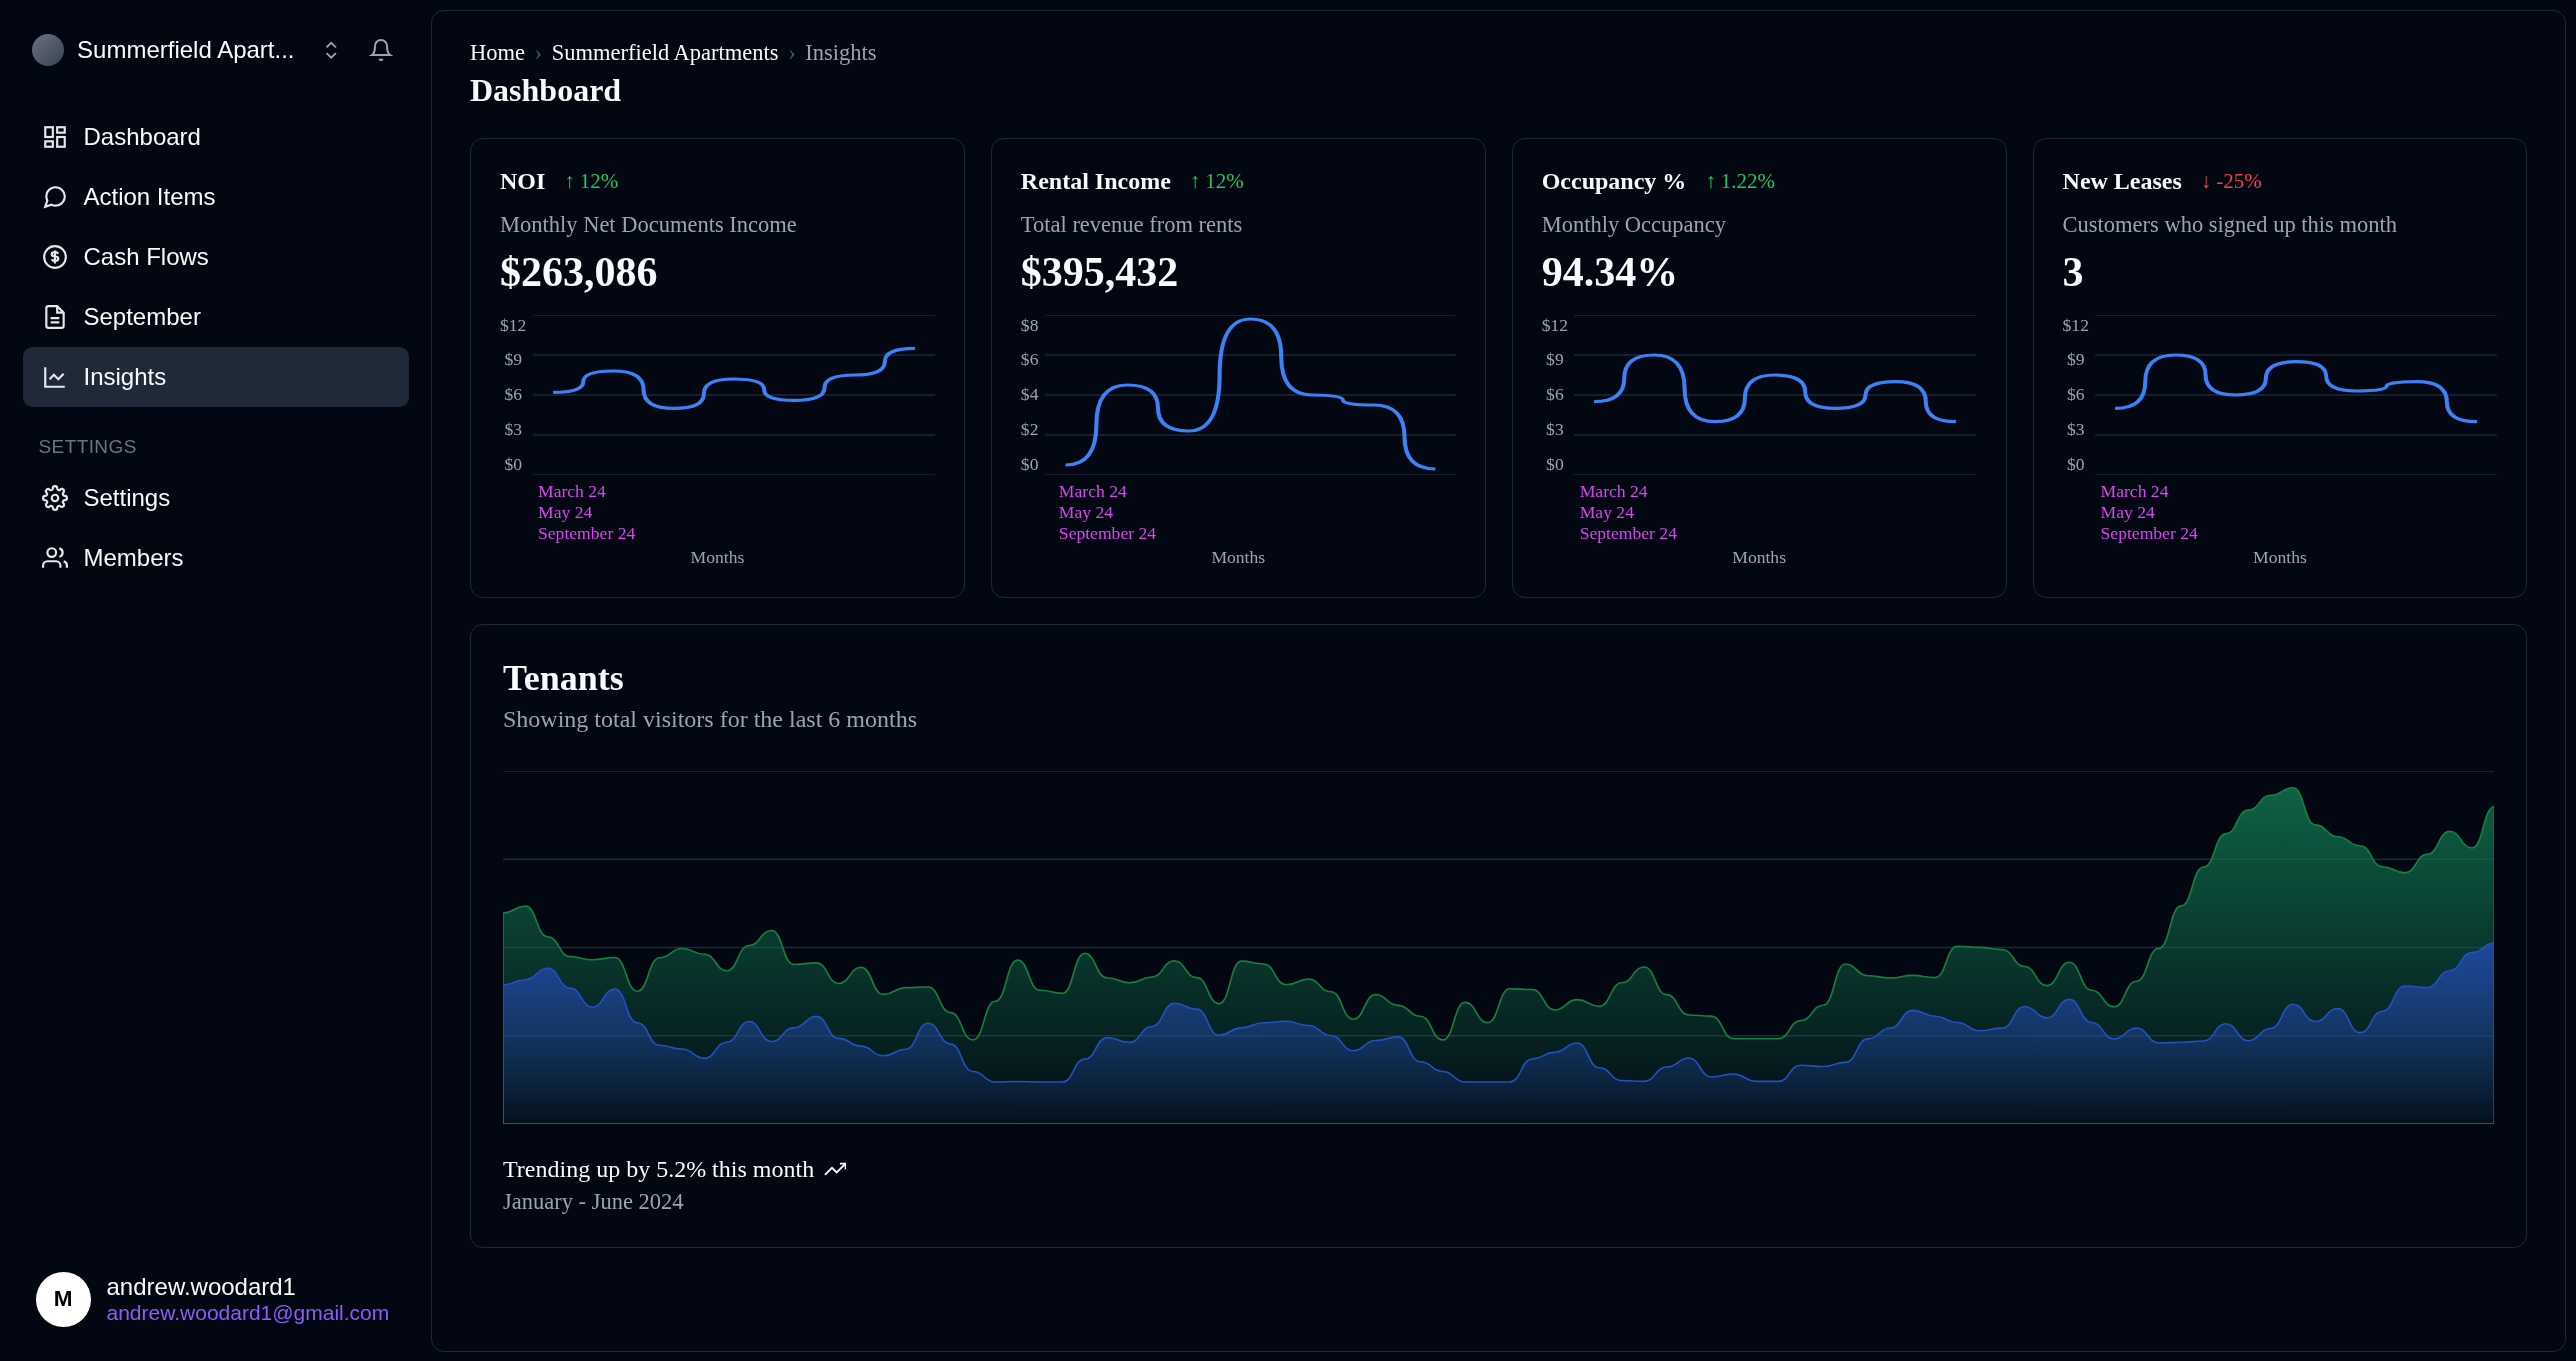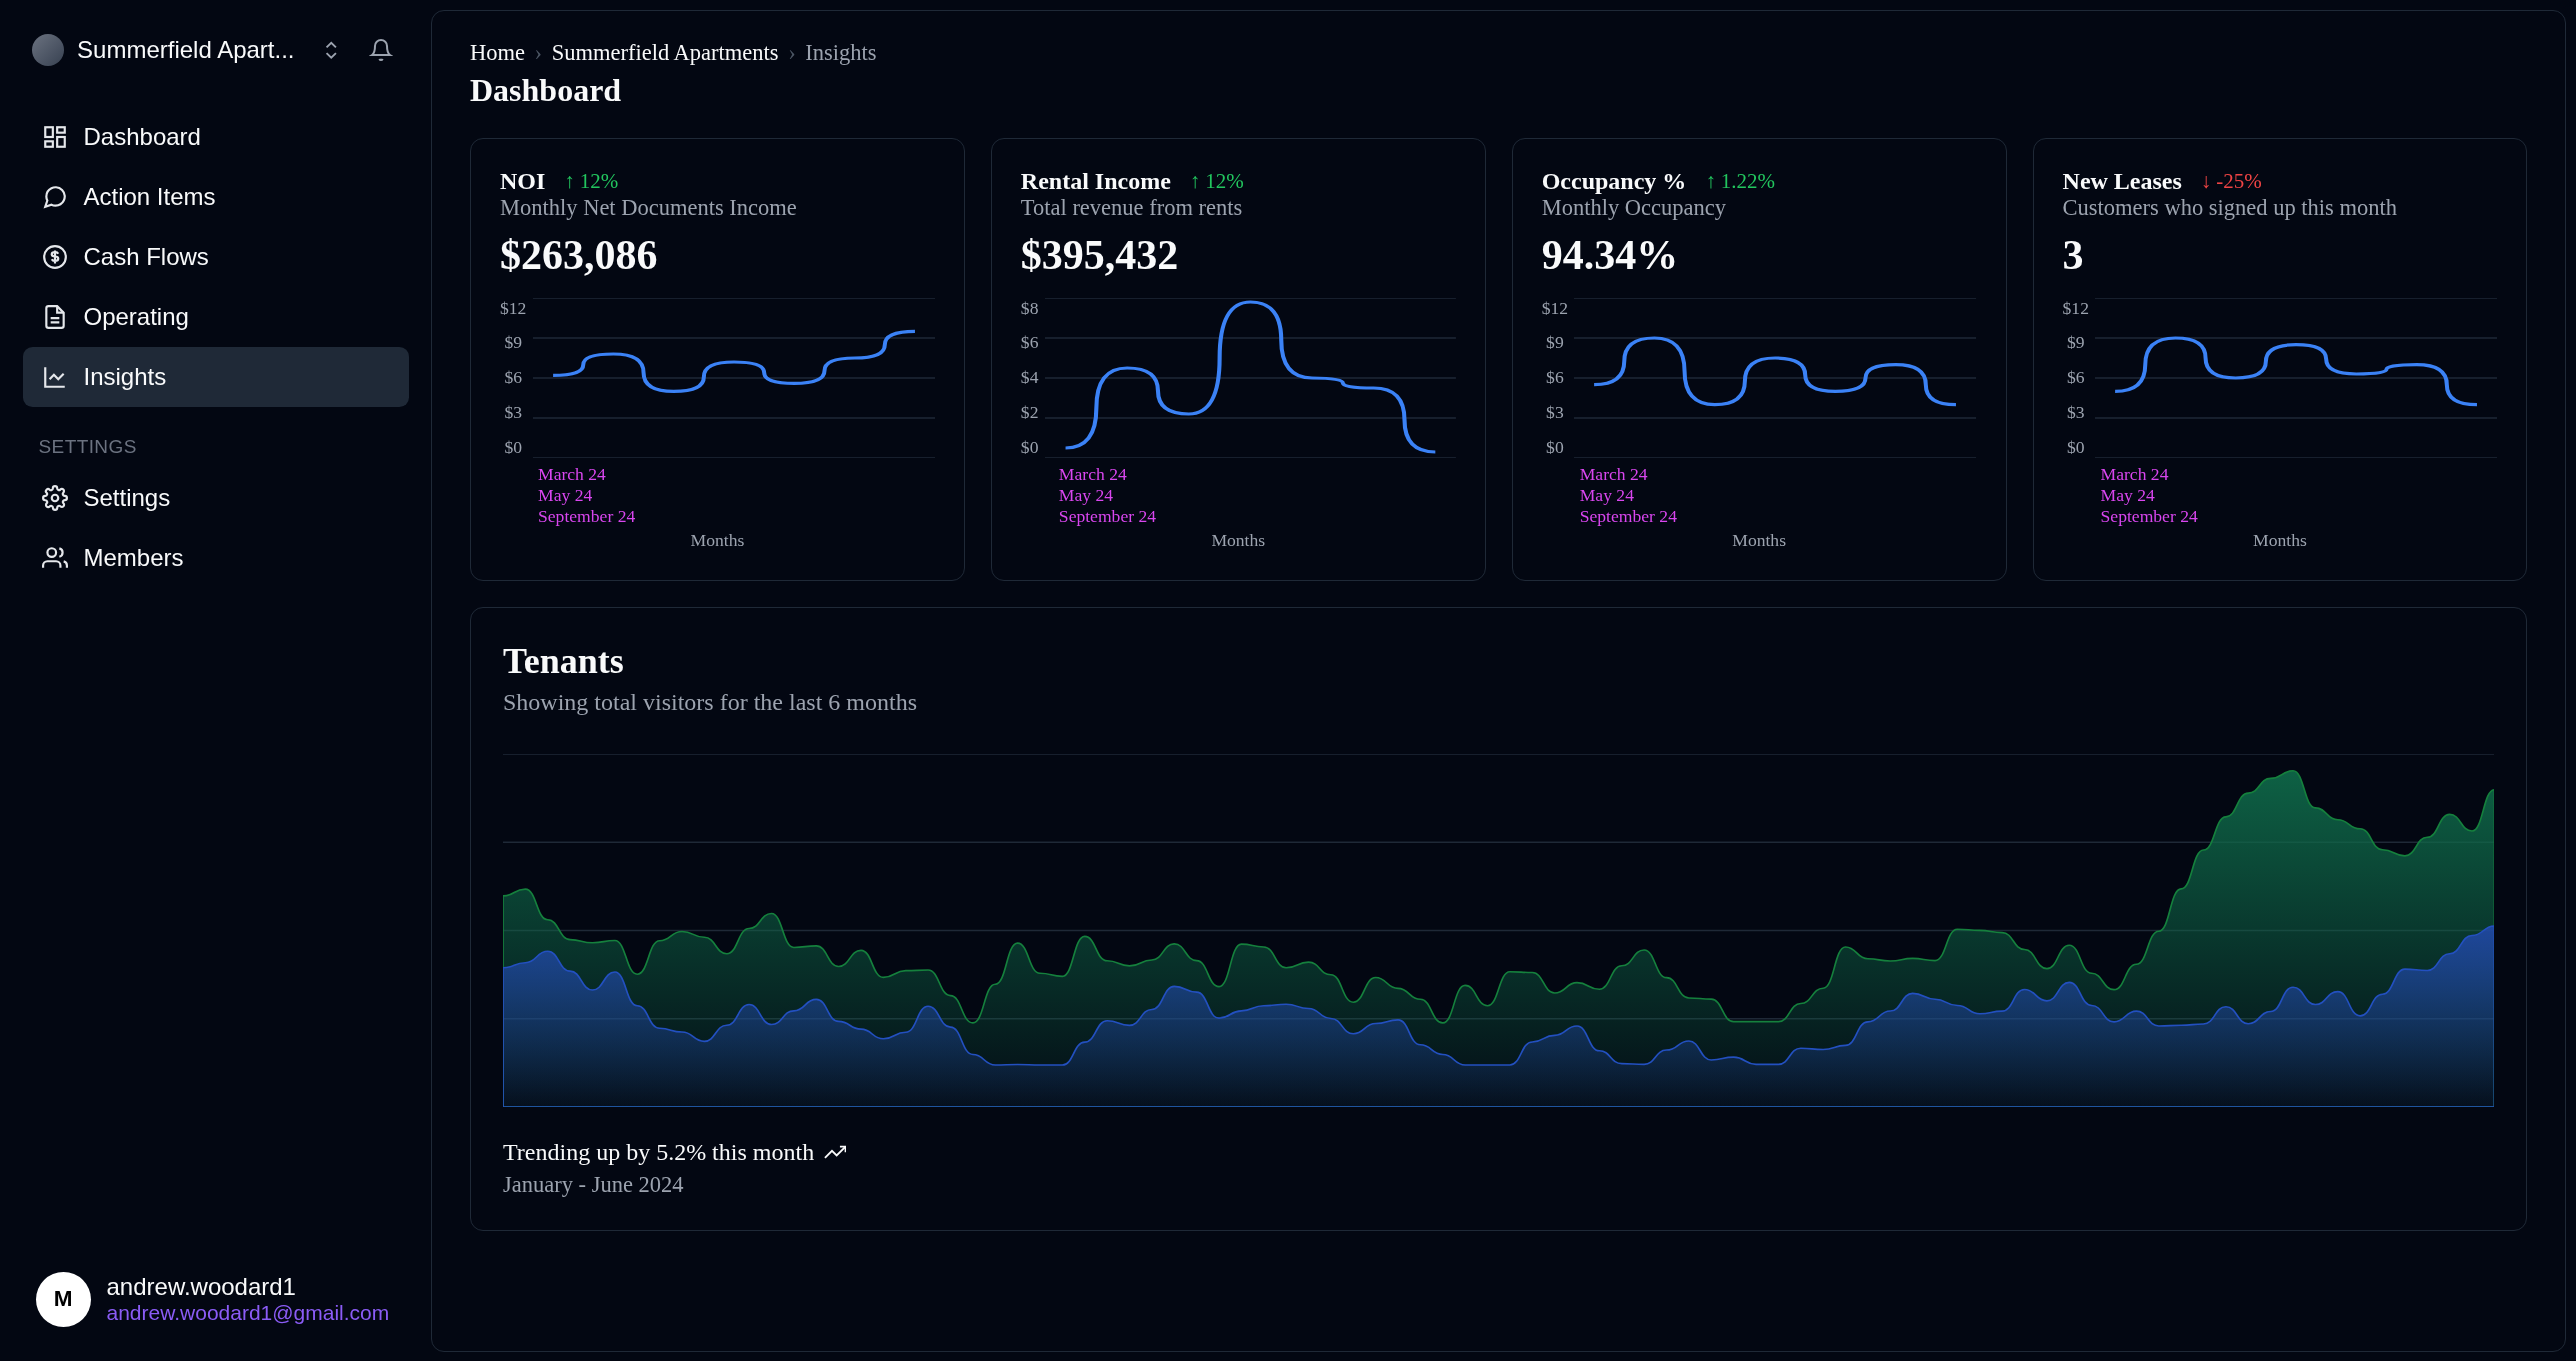--- a/index.html
+++ b/index.html
@@ -83,21 +83,21 @@
 .breadcrumb .crumb.muted { color: #9ca3af; }
 .breadcrumb .chev { color: #4b5563; }
 .page-title { font-size: 32px; font-weight: 600; margin-bottom: 29px; }
 .cards-row { display: grid; grid-template-columns: repeat(4, 1fr); gap: 26px; margin-bottom: 26px; }
 .stat-card {
   border: 0.8px solid #1f2937;
   border-radius: 13px;
   padding: 29px;
   overflow: hidden;
 }
-.card-header { display: flex; align-items: center; gap: 19px; margin-bottom: 0; }
+.card-header { display: flex; align-items: center; gap: 19px; margin-bottom: 17px; }
 .card-title { font-size: 24px; font-weight: 600; }
 .delta { font-size: 21px; display: flex; align-items: center; gap: 4.8px; }
 .delta.up { color: #22c55e; }
 .delta.down { color: #ef4444; }
 .card-sub { font-size: 22.5px; color: #9ca3af; margin-bottom: 9.6px; }
 .card-value { font-size: 42px; font-weight: 700; margin-bottom: 19px; }
 .mini-chart { display: flex; gap: 6.4px; }
 .y-axis { display: flex; flex-direction: column; justify-content: space-between; font-size: 17.6px; color: #9ca3af; text-align: center; height: 160px; }
 .chart-body { flex: 1; position: relative; }
 .chart-svg { width: 100%; height: 160px; }
@@ -168,21 +168,21 @@
           </span>
         <span>Cash Flows</span>
       </div>
       <div class="nav-item">
         <span class="nav-icon">
             <svg width="26" height="26" viewBox="0 0 24 24" fill="none" stroke="currentColor" stroke-width="2">
               <path d="M14 2H6a2 2 0 0 0-2 2v16a2 2 0 0 0 2 2h12a2 2 0 0 0 2-2V8z"></path>
               <path d="M14 2v6h6M8 13h8M8 17h8"></path>
             </svg>
           </span>
-        <span>Operating</span>
+        <span>September</span>
       </div>
       <div class="nav-item active">
         <span class="nav-icon">
             <svg width="26" height="26" viewBox="0 0 24 24" fill="none" stroke="currentColor" stroke-width="2">
               <path d="M3 3v18h18M7 14l4-4 4 4 5-5"></path>
             </svg>
           </span>
         <span>Insights</span>
       </div>
     </div>

